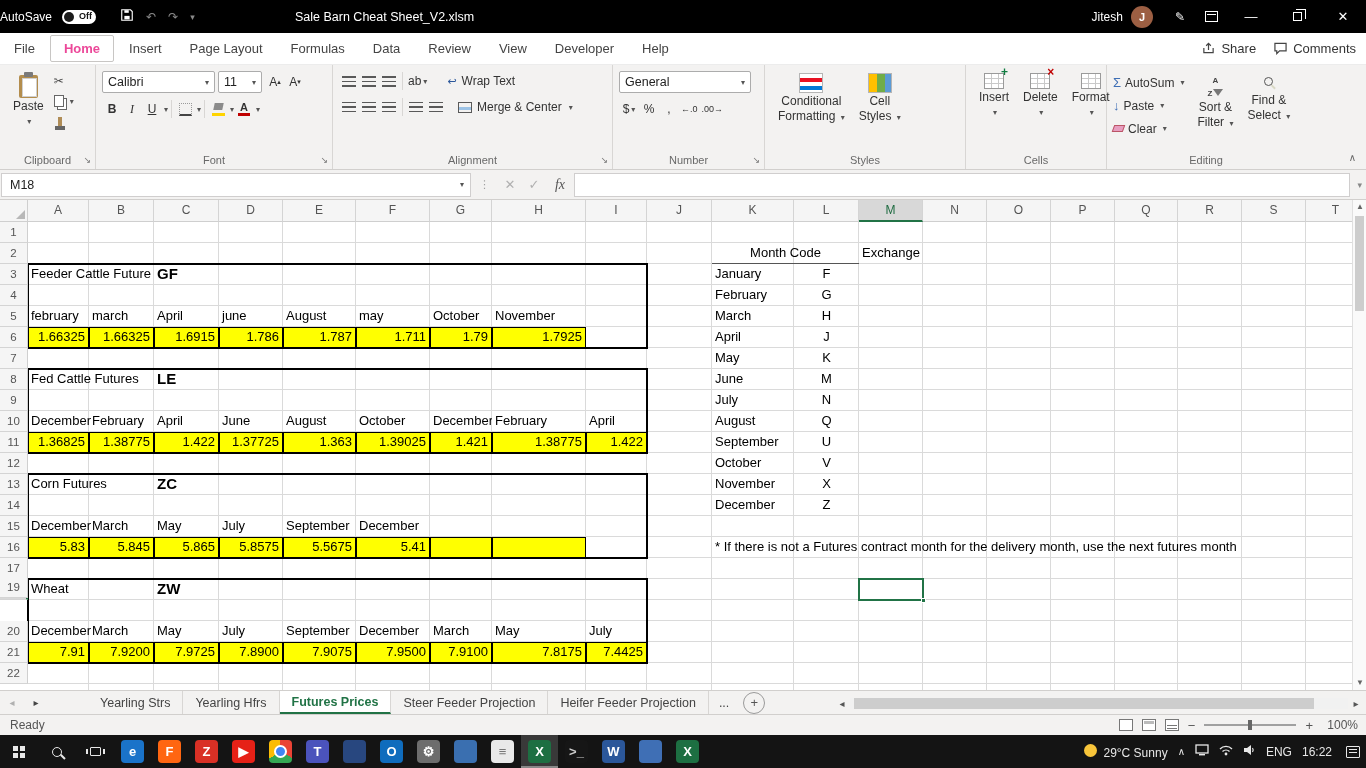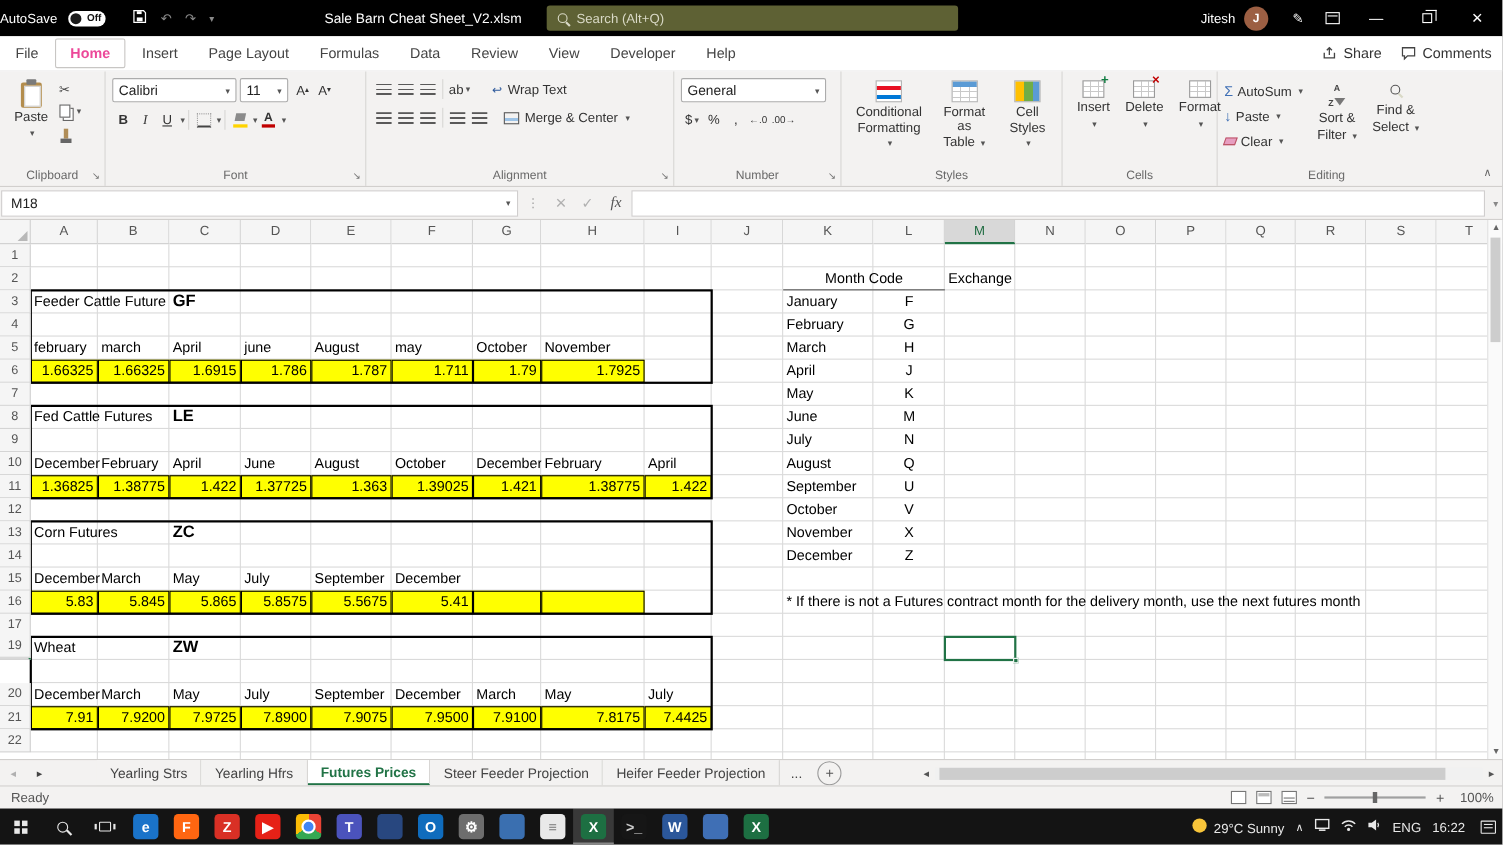--- a/index.html
+++ b/index.html
@@ -183,24 +183,20 @@
             </svg>
         </span>
         <span class="dis">↶</span>
         <span class="dis">↷</span>
         <span class="dis" style="font-size:9px">▾</span>
       </div>
     </div>
     <div class="tb-title">
       <span>Sale Barn Cheat Sheet_V2.xlsm</span>
     </div>
-    <div class="searchbox">
-      <span class="mag"></span>
-      <span>Search (Alt+Q)</span>
-    </div>
     <div class="tb-right">
       <span>Jitesh</span>
       <span class="avatar">
           <span>J</span>
         </span>
       <span class="tb-ic">✎</span>
       <span class="tb-ic">
           <span class="ribopt"></span>
         </span>
       <span class="wctl">—</span>
@@ -368,25 +364,20 @@
       <div class="glabel">Number</div>
       <span class="launcher">↘</span>
     </div>
 
     <div class="rgroup" style="width:201px">
       <div class="row">
         <div class="bigbtn">
           <span class="ic-cf"></span>
           <span>Conditional</span>
           <span><span>Formatting</span> <span class="dd">▾</span></span>
-        </div>
-        <div class="bigbtn">
-          <span class="ic-fat"></span>
-          <span>Format as</span>
-          <span><span>Table</span> <span class="dd">▾</span></span>
         </div>
         <div class="bigbtn">
           <span class="ic-cs"></span>
           <span>Cell</span>
           <span><span>Styles</span> <span class="dd">▾</span></span>
         </div>
       </div>
       <div class="glabel">Styles</div>
     </div>
 

